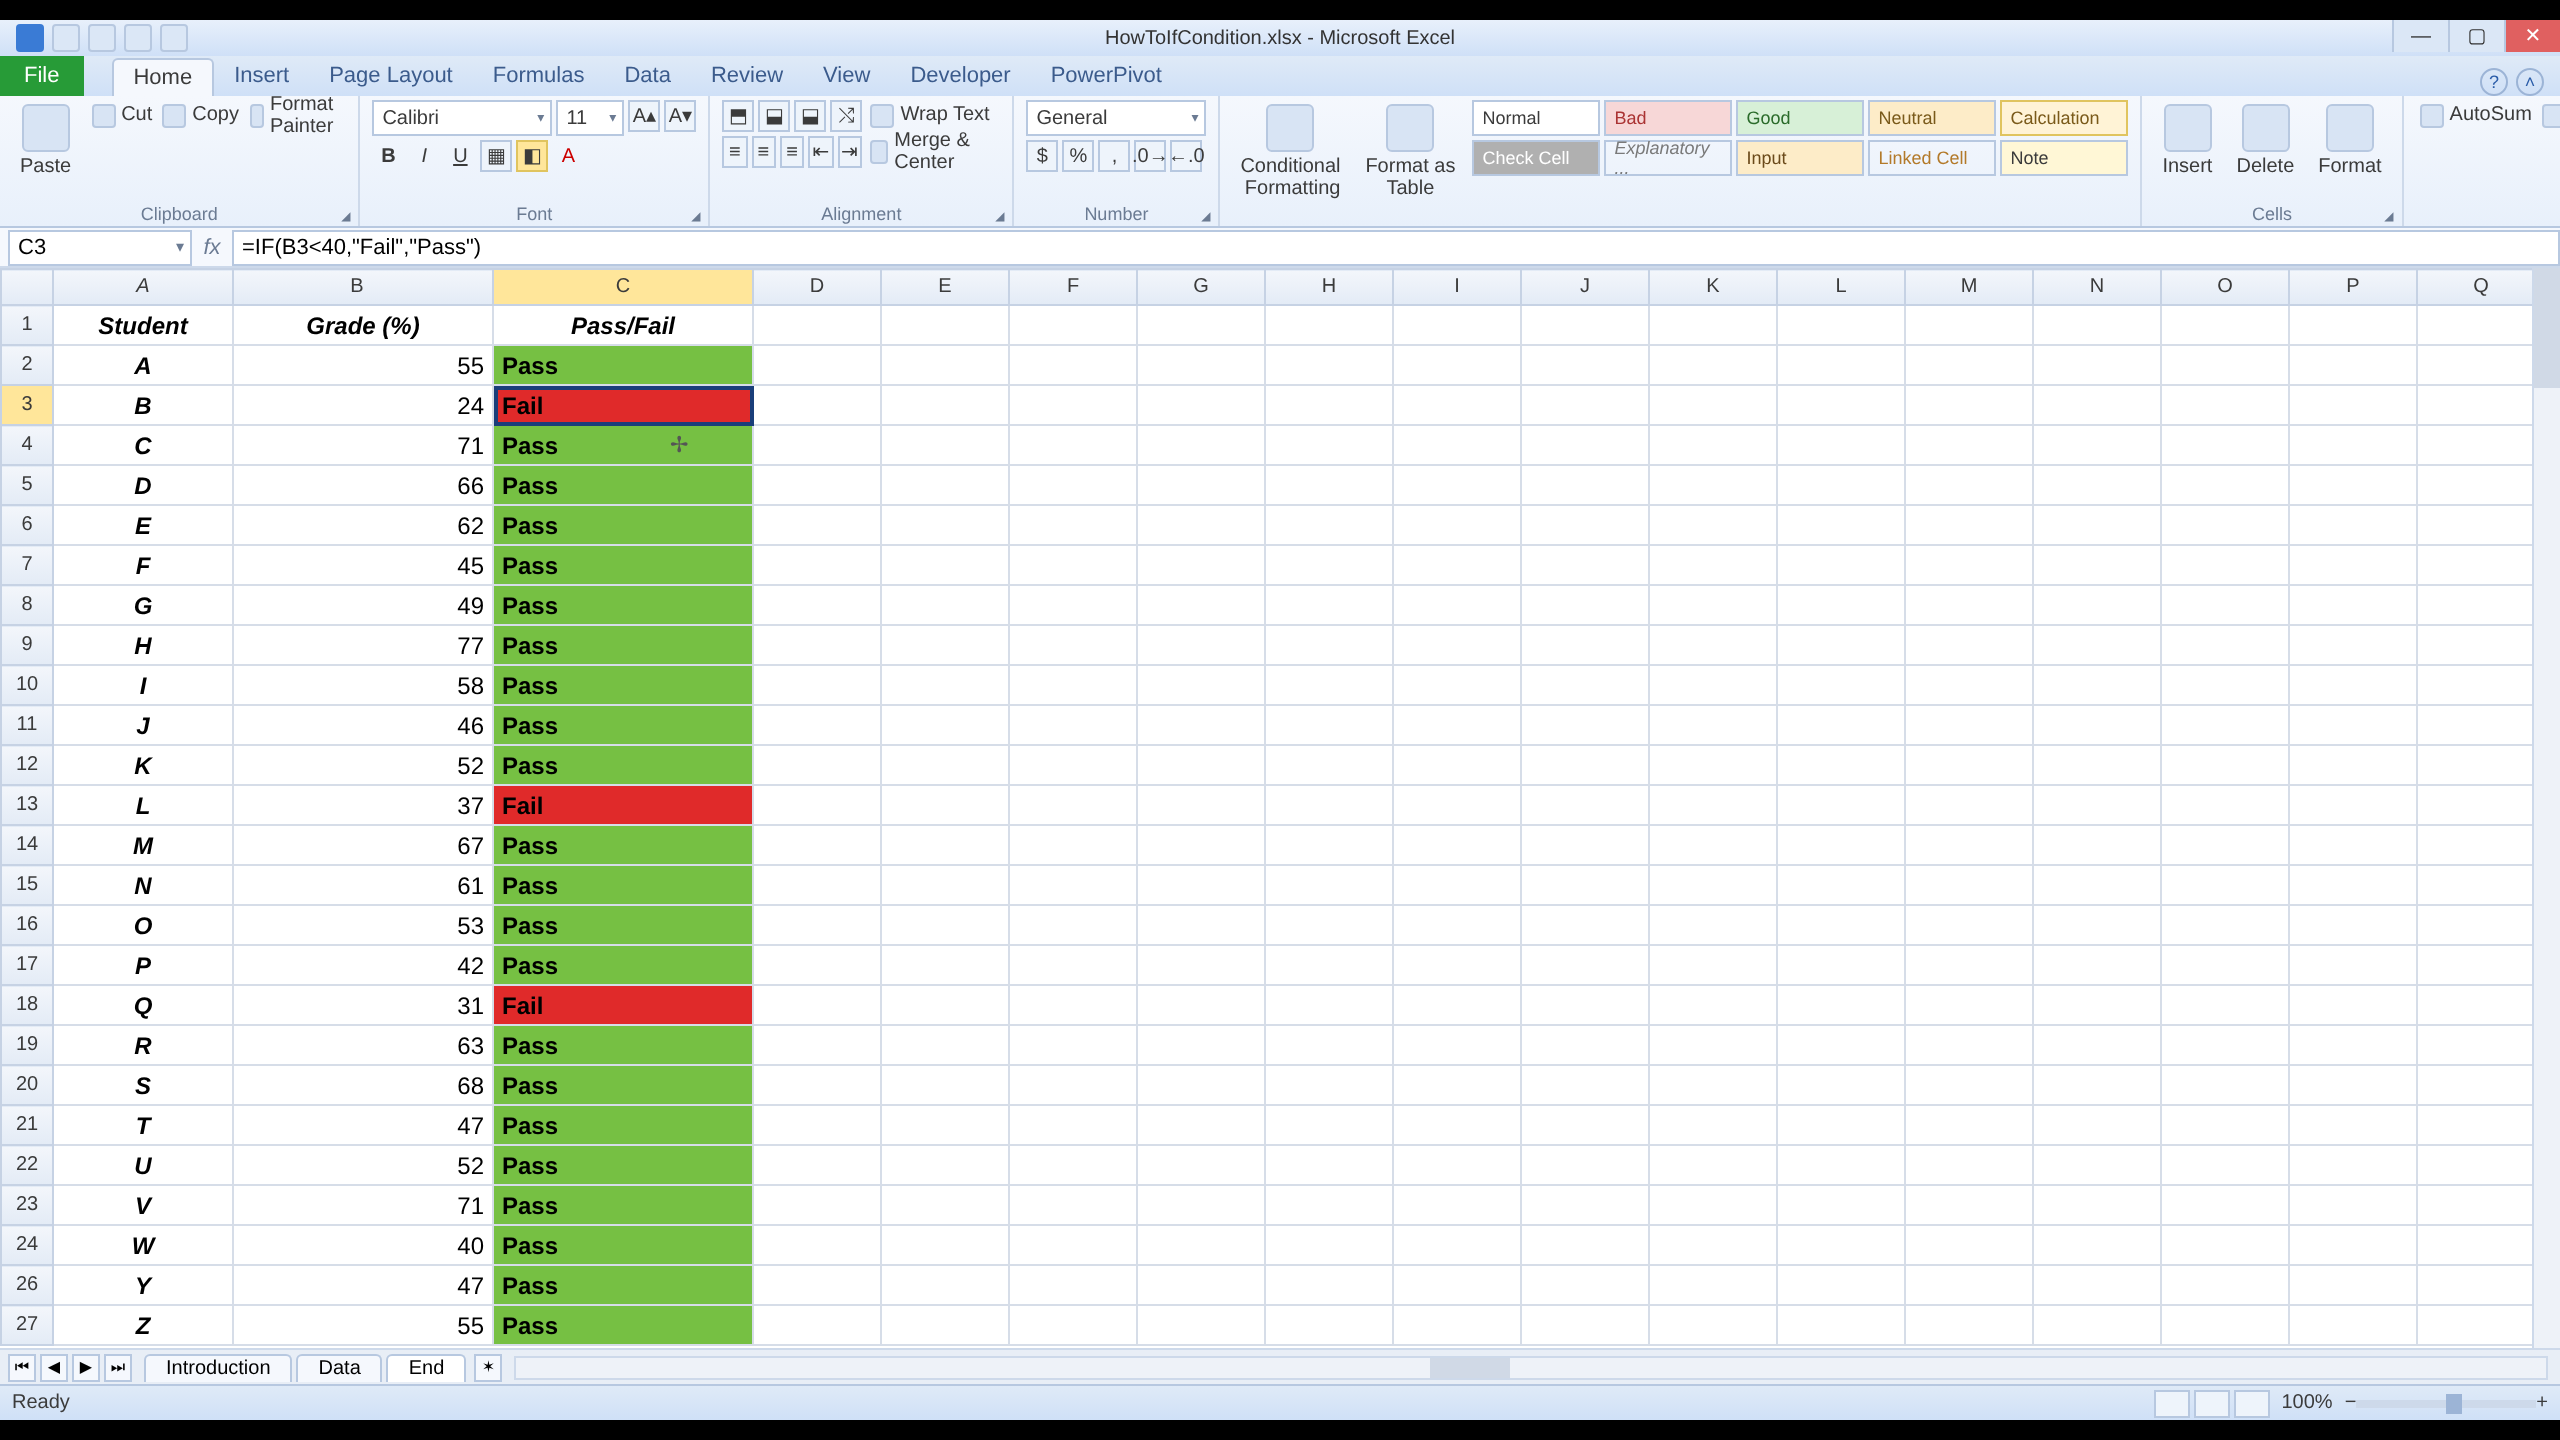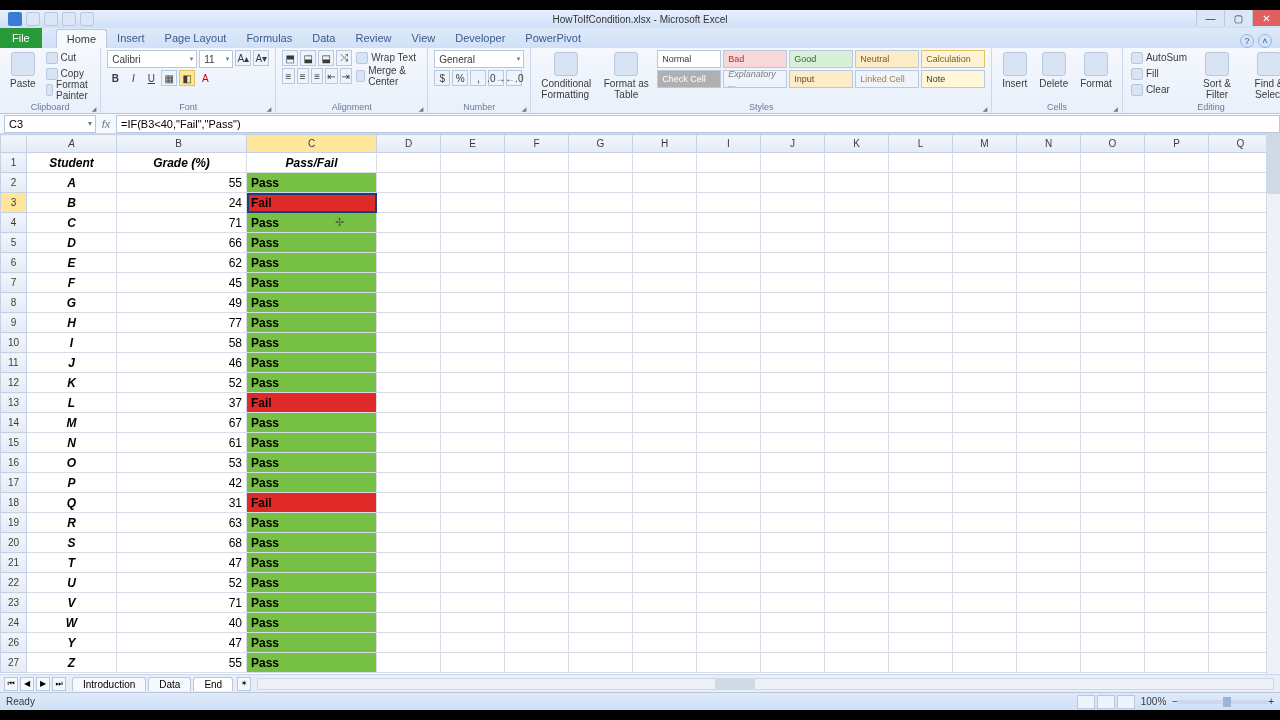--- a/index.html
+++ b/index.html
@@ -25,21 +25,21 @@
   .help-ico { width:14px; height:14px; border:1px solid #9cb4d6; border-radius:50%; font-size:9px; display:flex; align-items:center; justify-content:center; color:#2a5ca8;}
 
   
   .ribbon { height:66px; background: linear-gradient(#f5f8fd,#e8f0fb); border-bottom:1px solid #b7c8e0; display:flex; font-size:10px; color:#3b3b3b;}
   .rgroup { border-right:1px solid #cdd9ea; padding:2px 6px 0 6px; display:flex; flex-direction:column; }
   .rgroup-body { flex:1; display:flex; align-items:flex-start; gap:4px; }
   .rgroup-label { text-align:center; font-size:9px; color:#6b7b93; padding-bottom:1px; position:relative;}
   .rgroup-label::after { content:"◢"; font-size:6px; color:#6b7b93; position:absolute; right:-2px; bottom:1px;}
   .bigbtn { display:flex; flex-direction:column; align-items:center; justify-content:center; padding:2px 4px; }
   .bigbtn .ico { width:24px; height:24px; background:#d8e4f4; border:1px solid #b7c8e0; border-radius:3px; margin-bottom:2px;}
-  .smallrow { display:flex; flex-direction:column; gap:1px; }
+  .smallrow { display:flex; flex-direction:row; gap:1px; }
   .smallbtn { display:flex; align-items:center; gap:3px; padding:0 2px; height:15px;}
   .smallbtn .ico { width:12px; height:12px; background:#d8e4f4; border:1px solid #b7c8e0; border-radius:2px;}
   .combo { height:18px; border:1px solid #b7c8e0; background:#fff; padding:0 14px 0 4px; display:flex; align-items:center; position:relative; font-size:10px;}
   .combo::after { content:"▾"; position:absolute; right:3px; font-size:7px; color:#6b7b93;}
   .btnrow { display:flex; gap:2px; }
   .tb { width:16px; height:16px; border:1px solid transparent; display:flex; align-items:center; justify-content:center; font-size:10px; color:#3b3b3b;}
   .tb.boxed { border-color:#b7c8e0; background:#eef4fb;}
   .tb.hl { background:#ffe69a; border-color:#e0c45f;}
   .stylecell { width:64px; height:18px; border:1px solid #b7c8e0; display:flex; align-items:center; padding:0 4px; font-size:9px; }
   .styles-grid { display:grid; grid-template-columns:repeat(5,64px); grid-auto-rows:18px; gap:2px;}
@@ -230,40 +230,39 @@
           <div class="tb boxed">←.0</div>
         </div>
       </div>
       <div class="rgroup-label">Number</div>
     </div>
 
     <div class="rgroup">
       <div class="rgroup-body">
         <div class="bigbtn">
             <div class="ico"></div>
-            <span style="width:50px;text-align:left">Conditional Formatting</span>
+            <span style="width:50px;text-align:right">Conditional Formatting</span>
           </div>
         <div class="bigbtn">
             <div class="ico"></div>
             <span style="width:46px;text-align:center">Format as Table</span>
           </div>
         <div class="styles-grid" id="styles-grid">
             <div class="stylecell sc-normal">Normal</div>
             <div class="stylecell sc-bad">Bad</div>
             <div class="stylecell sc-good">Good</div>
             <div class="stylecell sc-neutral">Neutral</div>
             <div class="stylecell sc-calc">Calculation</div>
             <div class="stylecell sc-check">Check Cell</div>
             <div class="stylecell sc-expl">Explanatory ...</div>
             <div class="stylecell sc-input">Input</div>
             <div class="stylecell sc-linked">Linked Cell</div>
             <div class="stylecell sc-note">Note</div>
           </div>
       </div>
-      <div class="rgroup-label">Styles</div>
     </div>
 
     <div class="rgroup">
       <div class="rgroup-body">
         <div class="bigbtn">
             <div class="ico"></div>
             <span>Insert</span>
           </div>
         <div class="bigbtn">
             <div class="ico"></div>

